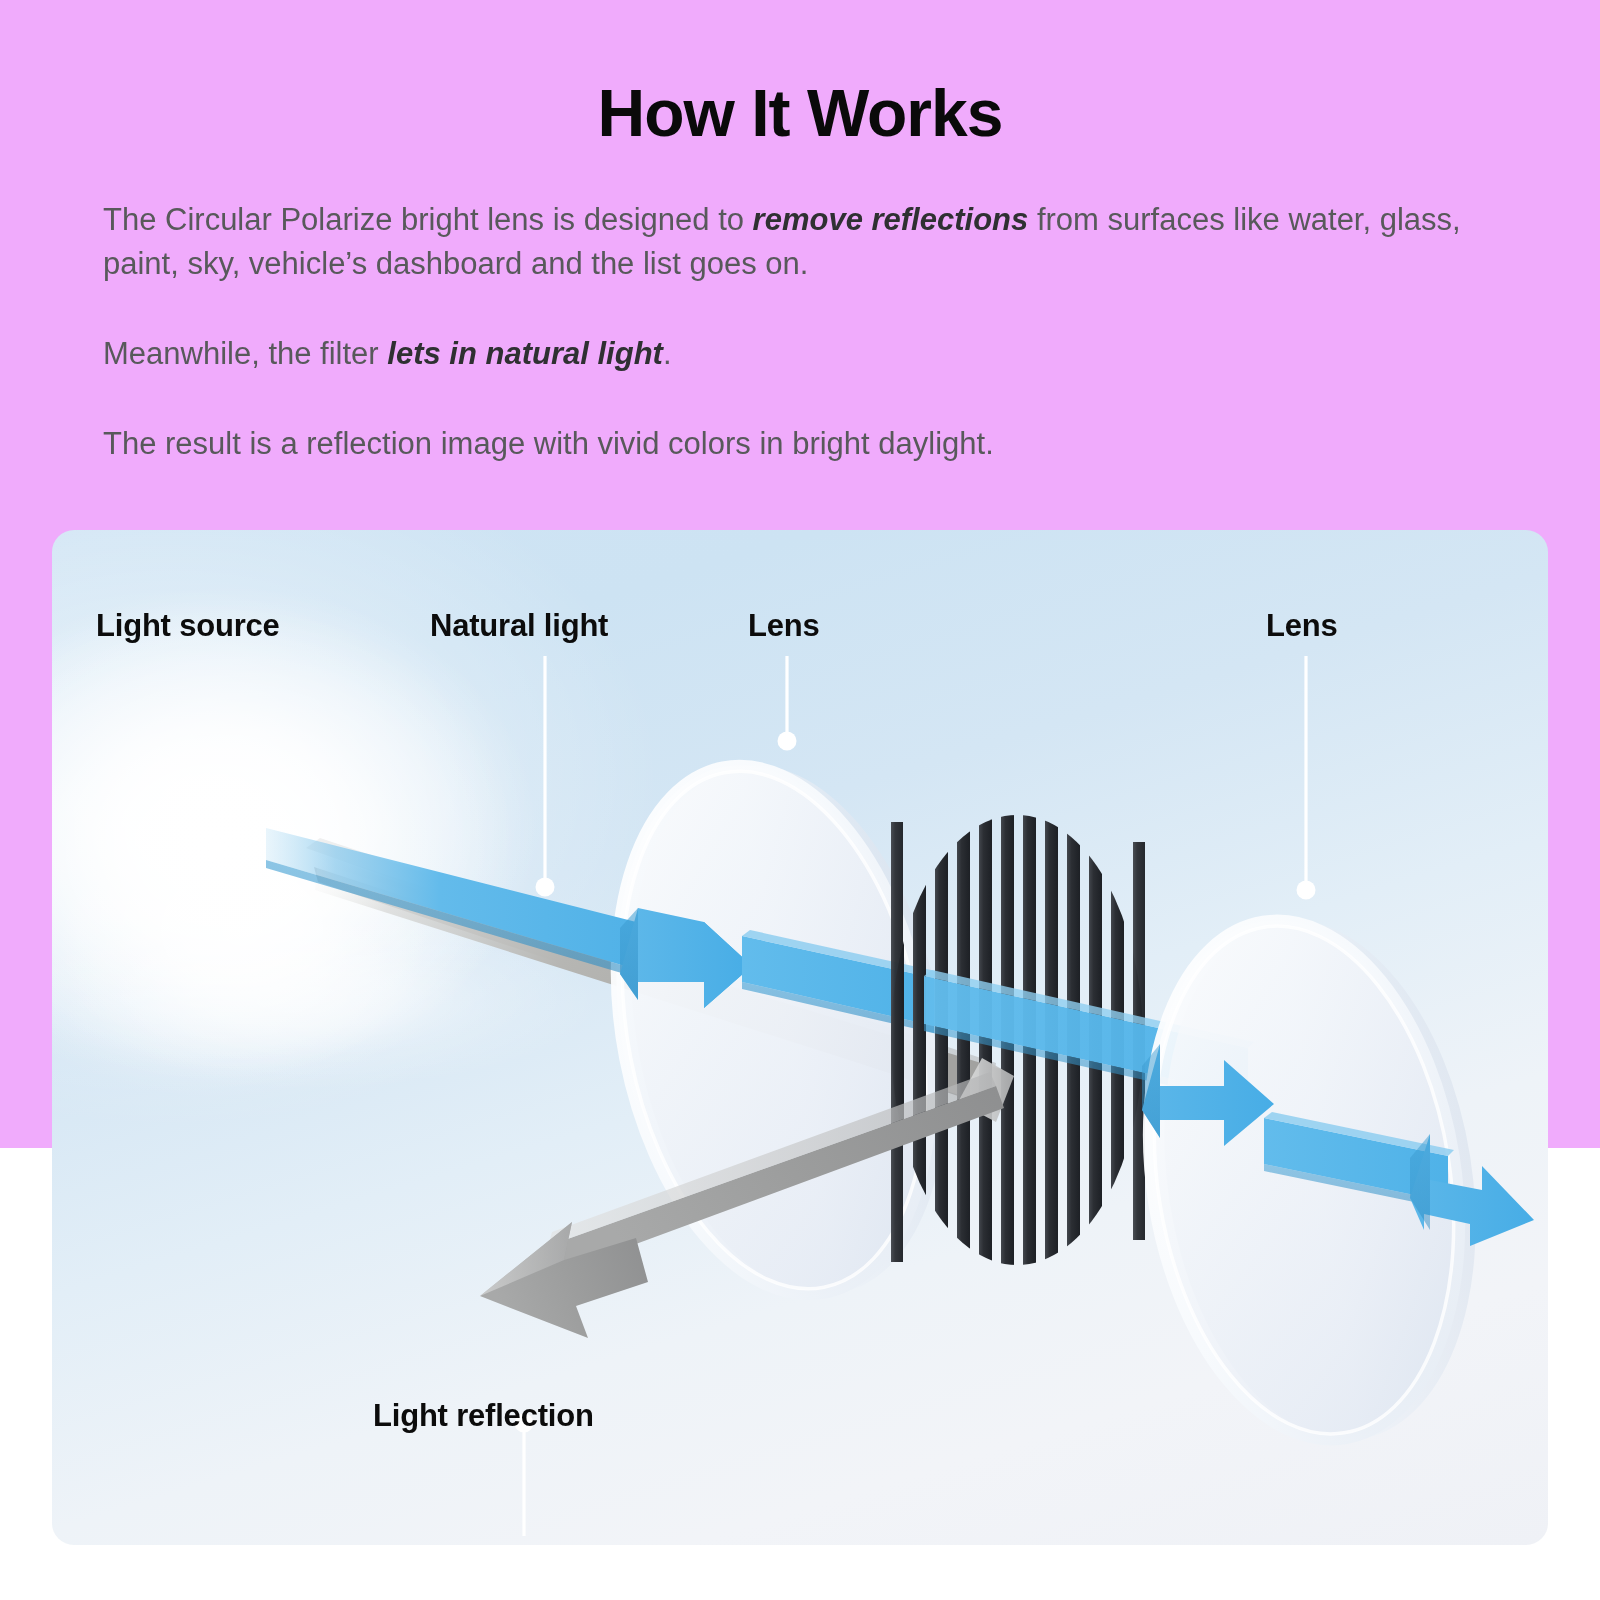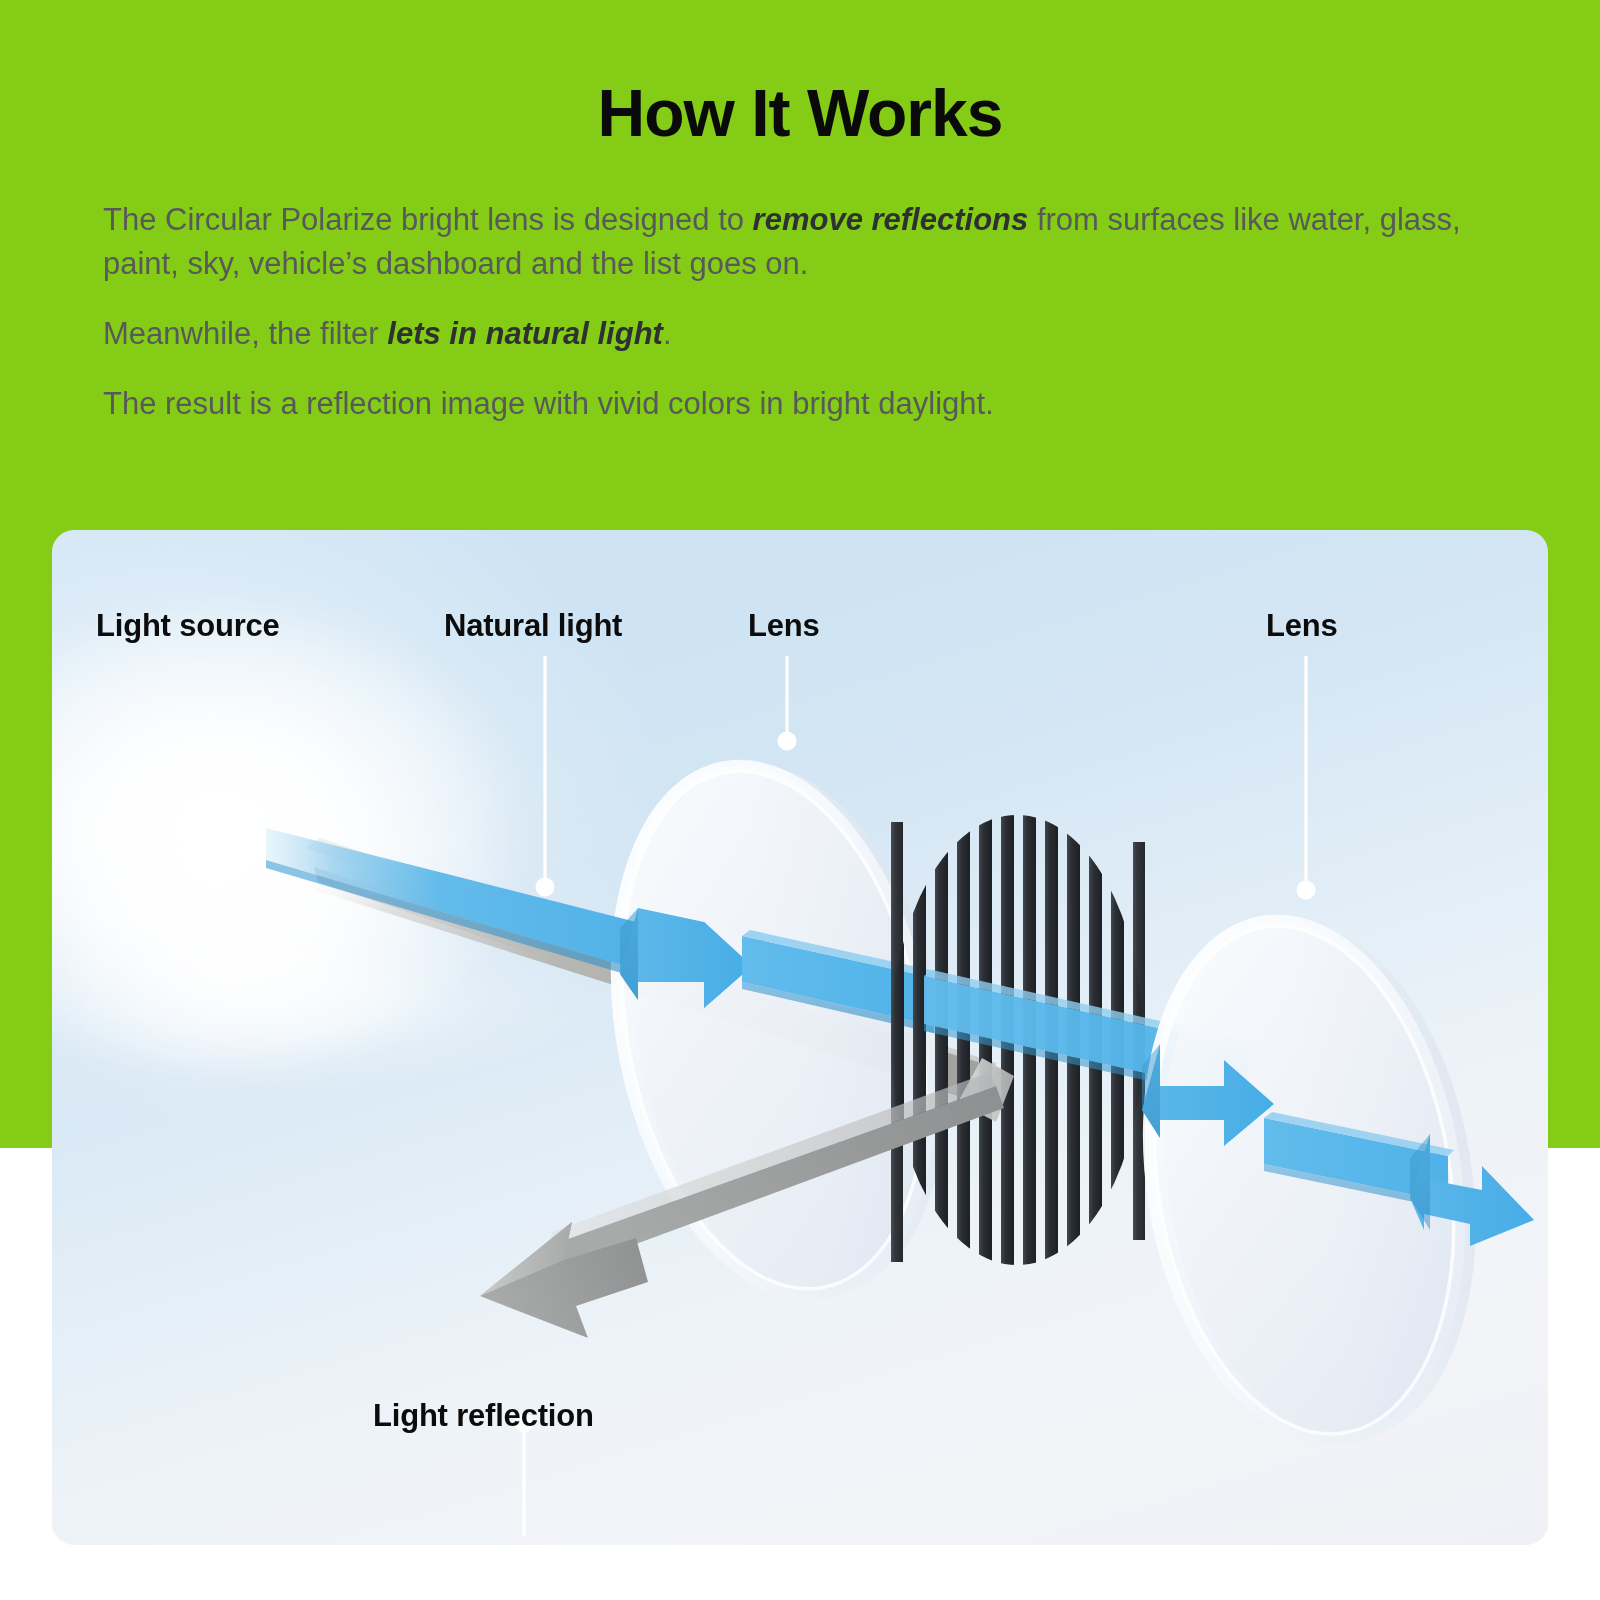--- a/index.html
+++ b/index.html
@@ -9,21 +9,21 @@
     height: 1600px;
     background: #ffffff;
     font-family: "Liberation Sans", sans-serif;
     overflow: hidden;
   }
 
   #page {
     position: relative;
     width: 1600px;
     height: 1148px;
-    background: #84cc16;
+    background: #f0abfc;
   }
 
   
   .page-title {
     position: absolute;
     top: 78px;
     left: 0;
     width: 1600px;
     text-align: center;
     font-size: 66px;
@@ -39,21 +39,21 @@
     top: 198px;
     width: 1400px;
   }
 
   .para {
     font-size: 31px;
     line-height: 1.42;
     color: #58595b;
     font-weight: 400;
   }
-  .para + .para { margin-top: 26px; }
+  .para + .para { margin-top: 46px; }
   .para b { color: #2f3032; font-weight: 700; font-style: italic; }
 
   
   .illus-panel {
     position: absolute;
     left: 52px;
     top: 530px;
     width: 1496px;
     height: 1015px;
     border-radius: 22px;
@@ -88,21 +88,21 @@
   
   .dlabel {
     position: absolute;
     font-size: 31px;
     font-weight: 700;
     color: #0c0c0c;
     white-space: nowrap;
     letter-spacing: -0.2px;
   }
   .lbl-light-source  { left: 96px;  top: 608px; }
-  .lbl-natural-light { left: 444px; top: 608px; }
+  .lbl-natural-light { left: 430px; top: 608px; }
   .lbl-lens-1        { left: 748px; top: 608px; }
   .lbl-lens-2        { left: 1266px; top: 608px; }
   .lbl-light-refl    { left: 373px; top: 1398px; }
 </style>
 </head>
 <body>
 
 <div id="page">
 
   <h1 class="page-title">How It Works</h1>

